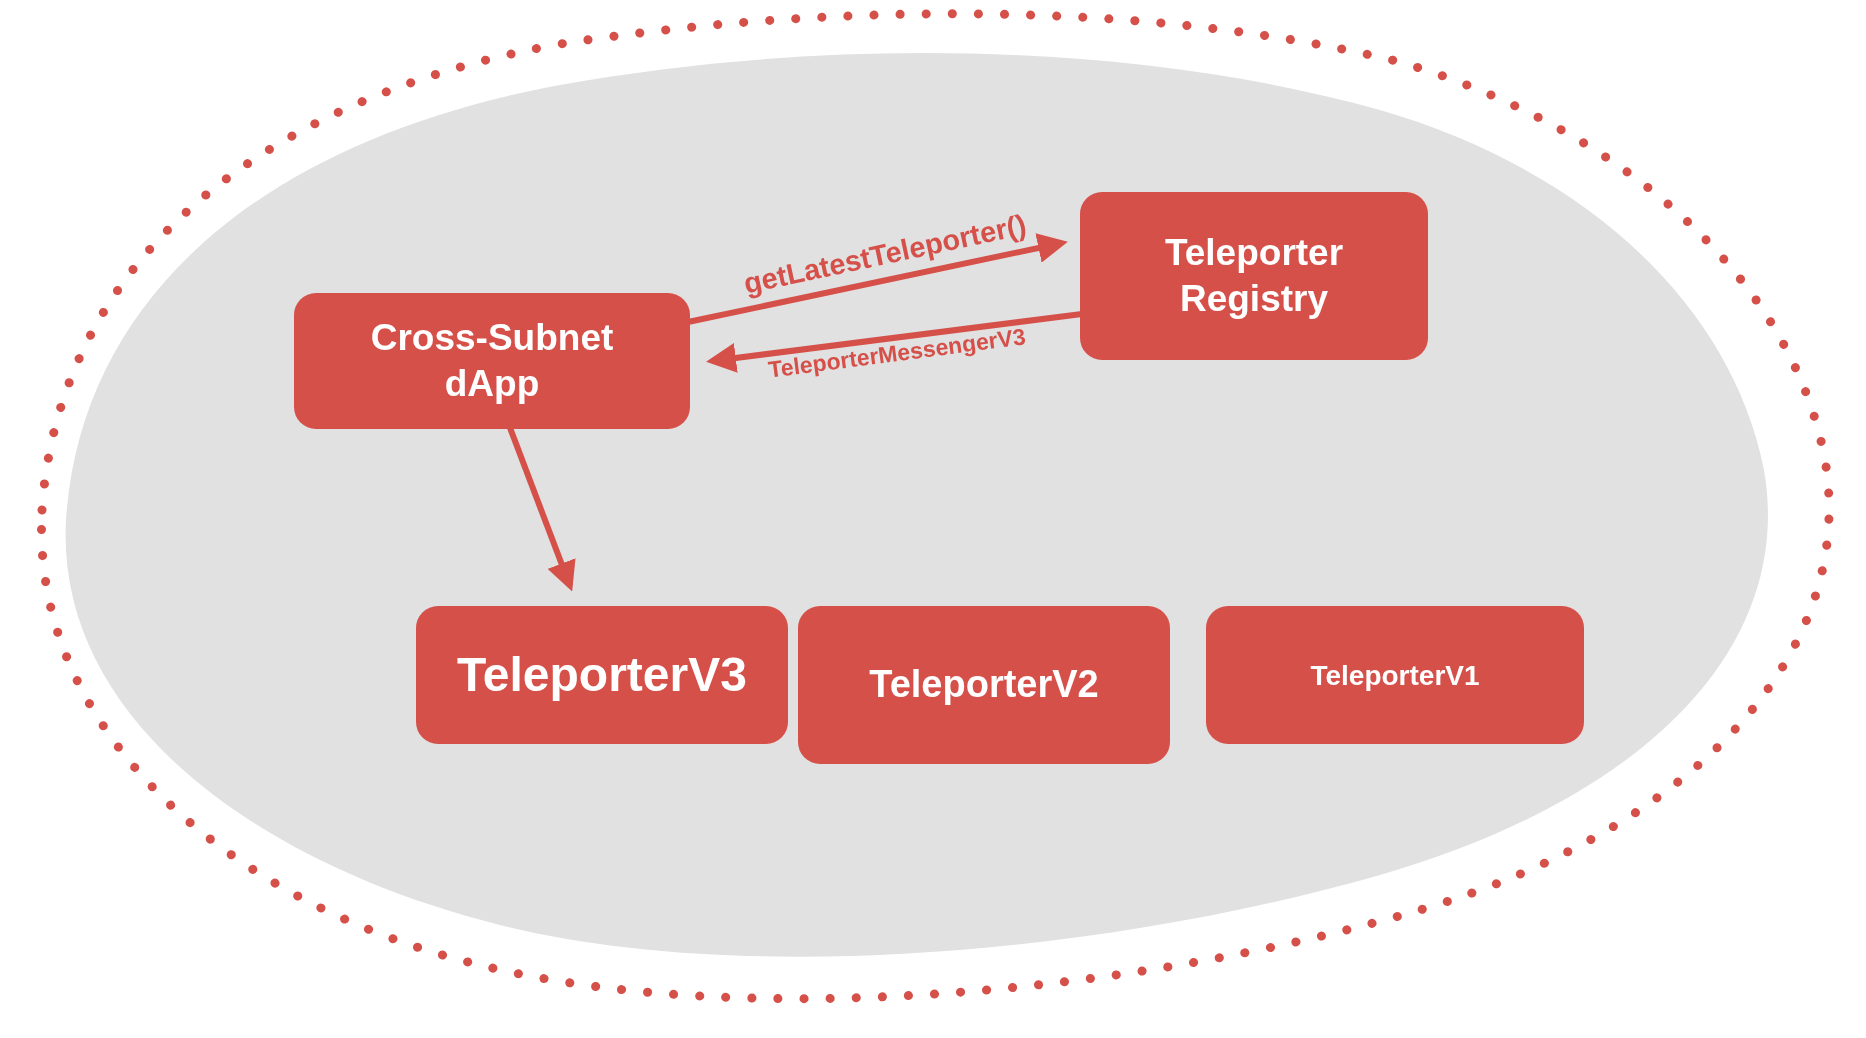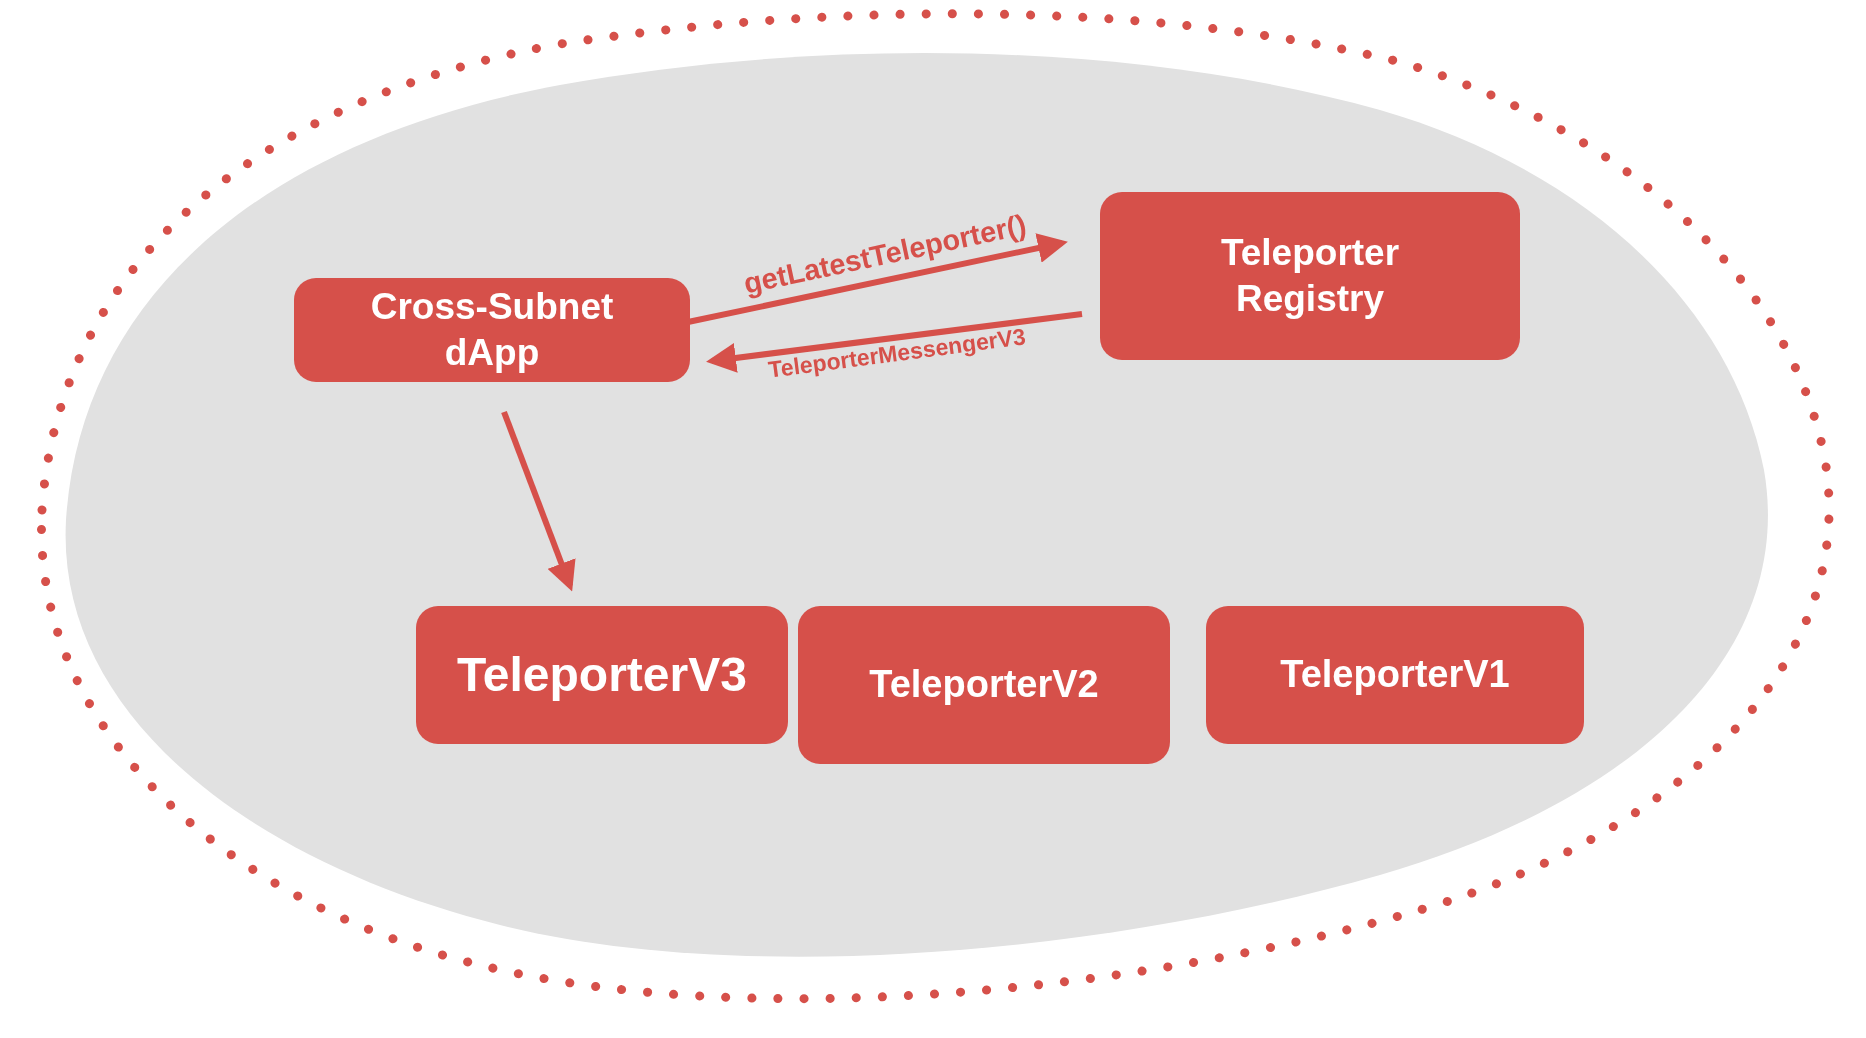--- a/index.html
+++ b/index.html
@@ -50,25 +50,25 @@
     color: #FFFFFF;
     font-weight: bold;
     display: flex;
     flex-direction: column;
     align-items: center;
     justify-content: center;
     text-align: center;
     line-height: 1.25;
   }
   .node span { display: block; }
-  .node-dapp     { left: 294px;  top: 278px; width: 396px; height: 104px; font-size: 37px; }
-  .node-registry { left: 1080px; top: 192px; width: 420px; height: 168px; font-size: 37px; margin-left: 20px; }
+  .node-dapp     { left: 294px;  top: 293px; width: 396px; height: 136px; font-size: 37px; }
+  .node-registry { left: 1080px; top: 192px; width: 348px; height: 168px; font-size: 37px; }
   .node-v3       { left: 396px;  top: 606px; width: 372px; height: 138px; font-size: 48px; margin-left: 20px; }
   .node-v2       { left: 798px;  top: 606px; width: 372px; height: 158px; font-size: 38px; }
-  .node-v1       { left: 1206px; top: 606px; width: 378px; height: 138px; font-size: 38px; }
+  .node-v1       { left: 1206px; top: 606px; width: 378px; height: 138px; font-size: 28px; }
 
   .edge-label {
     position: absolute;
     color: var(--accent);
     font-weight: bold;
     text-align: center;
     white-space: nowrap;
     transform-origin: center center;
   }
   .label-get-latest {

